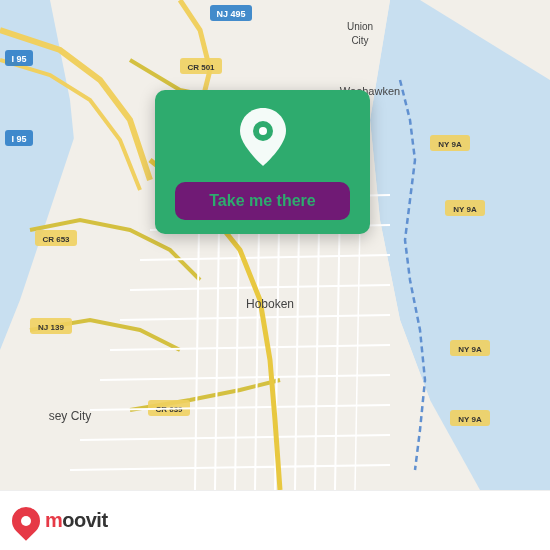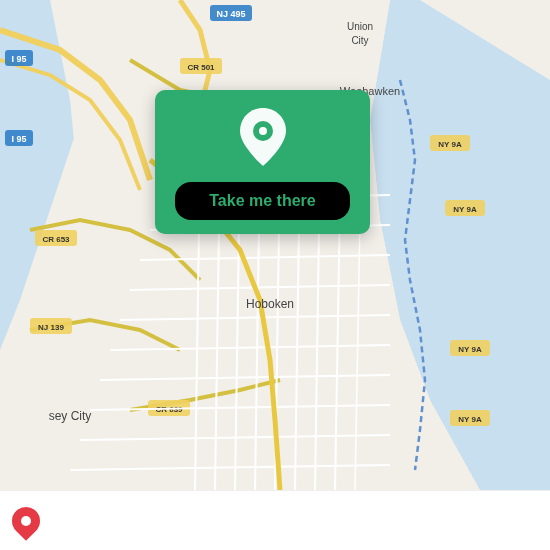--- a/index.html
+++ b/index.html
@@ -39,24 +39,24 @@
       align-items: center;
       padding: 18px 20px 14px 20px;
       box-shadow: 0 4px 16px rgba(0,0,0,0.25);
     }
 
     #pin-icon-wrap {
       margin-bottom: 10px;
     }
 
     #take-me-there-btn {
-      background: #000000;
+      background: #701a75;
       color: #2eab6e;
       border: none;
-      border-radius: 16px;
+      border-radius: 10px;
       padding: 10px 28px;
       font-size: 16px;
       font-weight: bold;
       cursor: pointer;
       width: 100%;
       text-align: center;
     }
 
     #footer {
       width: 550px;
@@ -230,14 +230,17 @@
     </div>
     <button id="take-me-there-btn">Take me there</button>
   </div>
 </div>
 
 <div id="footer">
   <div id="moovit-logo">
     <div id="moovit-dot">
       <div id="moovit-dot-inner"></div>
     </div>
+    <span id="moovit-text">
+      <span>m</span>oovit
+    </span>
   </div>
 </div>
 
 </body></html>

